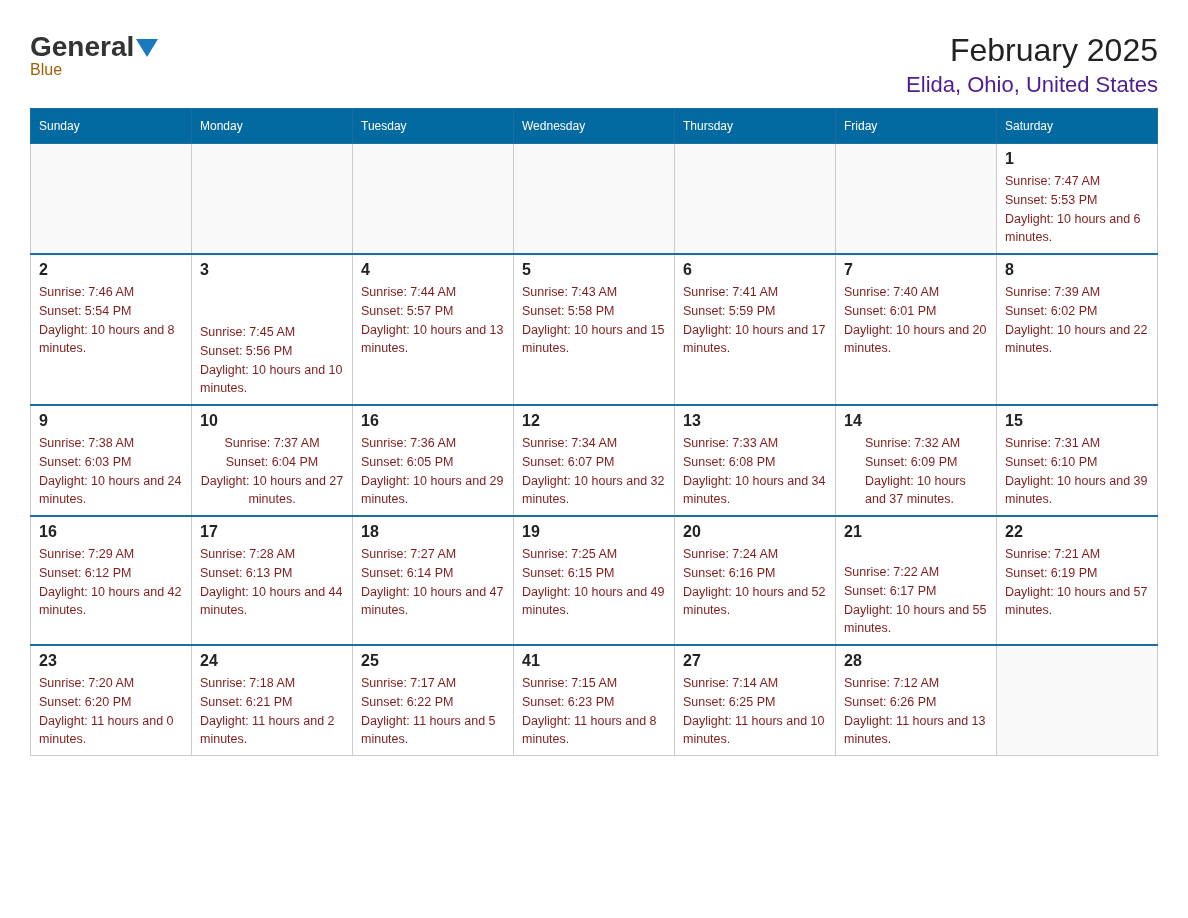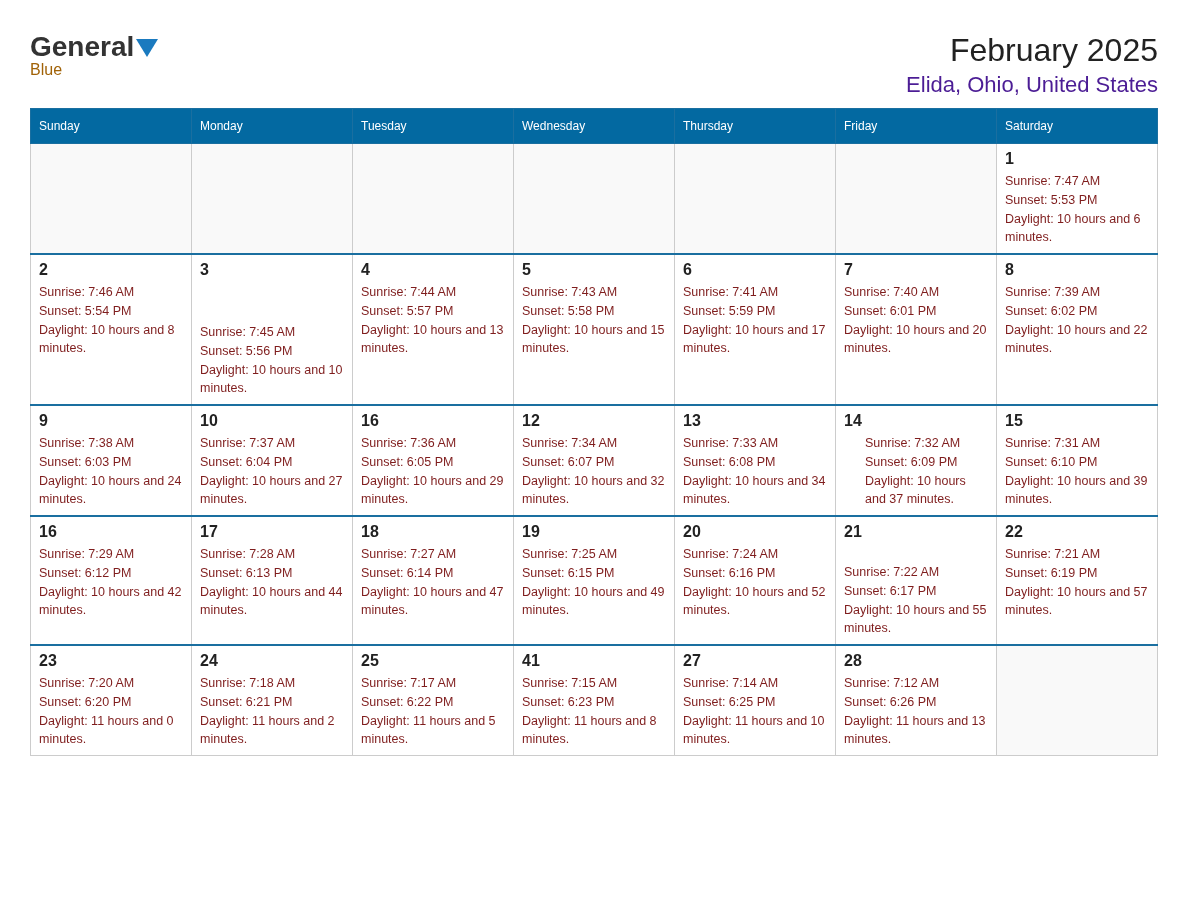--- a/index.html
+++ b/index.html
@@ -181,21 +181,21 @@
       </tr>
       <tr class="row-border">
         <td>
           <span class="day-num">9</span>
           <div class="day-info" style="white-space: pre-line;">Sunrise: 7:38 AM
 Sunset: 6:03 PM
 Daylight: 10 hours and 24 minutes.</div>
         </td>
         <td>
           <span class="day-num">10</span>
-          <div class="day-info" style="white-space: pre-line;">Sunrise: 7:37 AM
+          <div class="day-info" style="white-space: pre-line; text-align: center;">Sunrise: 7:37 AM
 Sunset: 6:04 PM
 Daylight: 10 hours and 27 minutes.</div>
         </td>
         <td>
           <span class="day-num">16</span>
           <div class="day-info" style="white-space: pre-line;">Sunrise: 7:36 AM
 Sunset: 6:05 PM
 Daylight: 10 hours and 29 minutes.</div>
         </td>
         <td>

